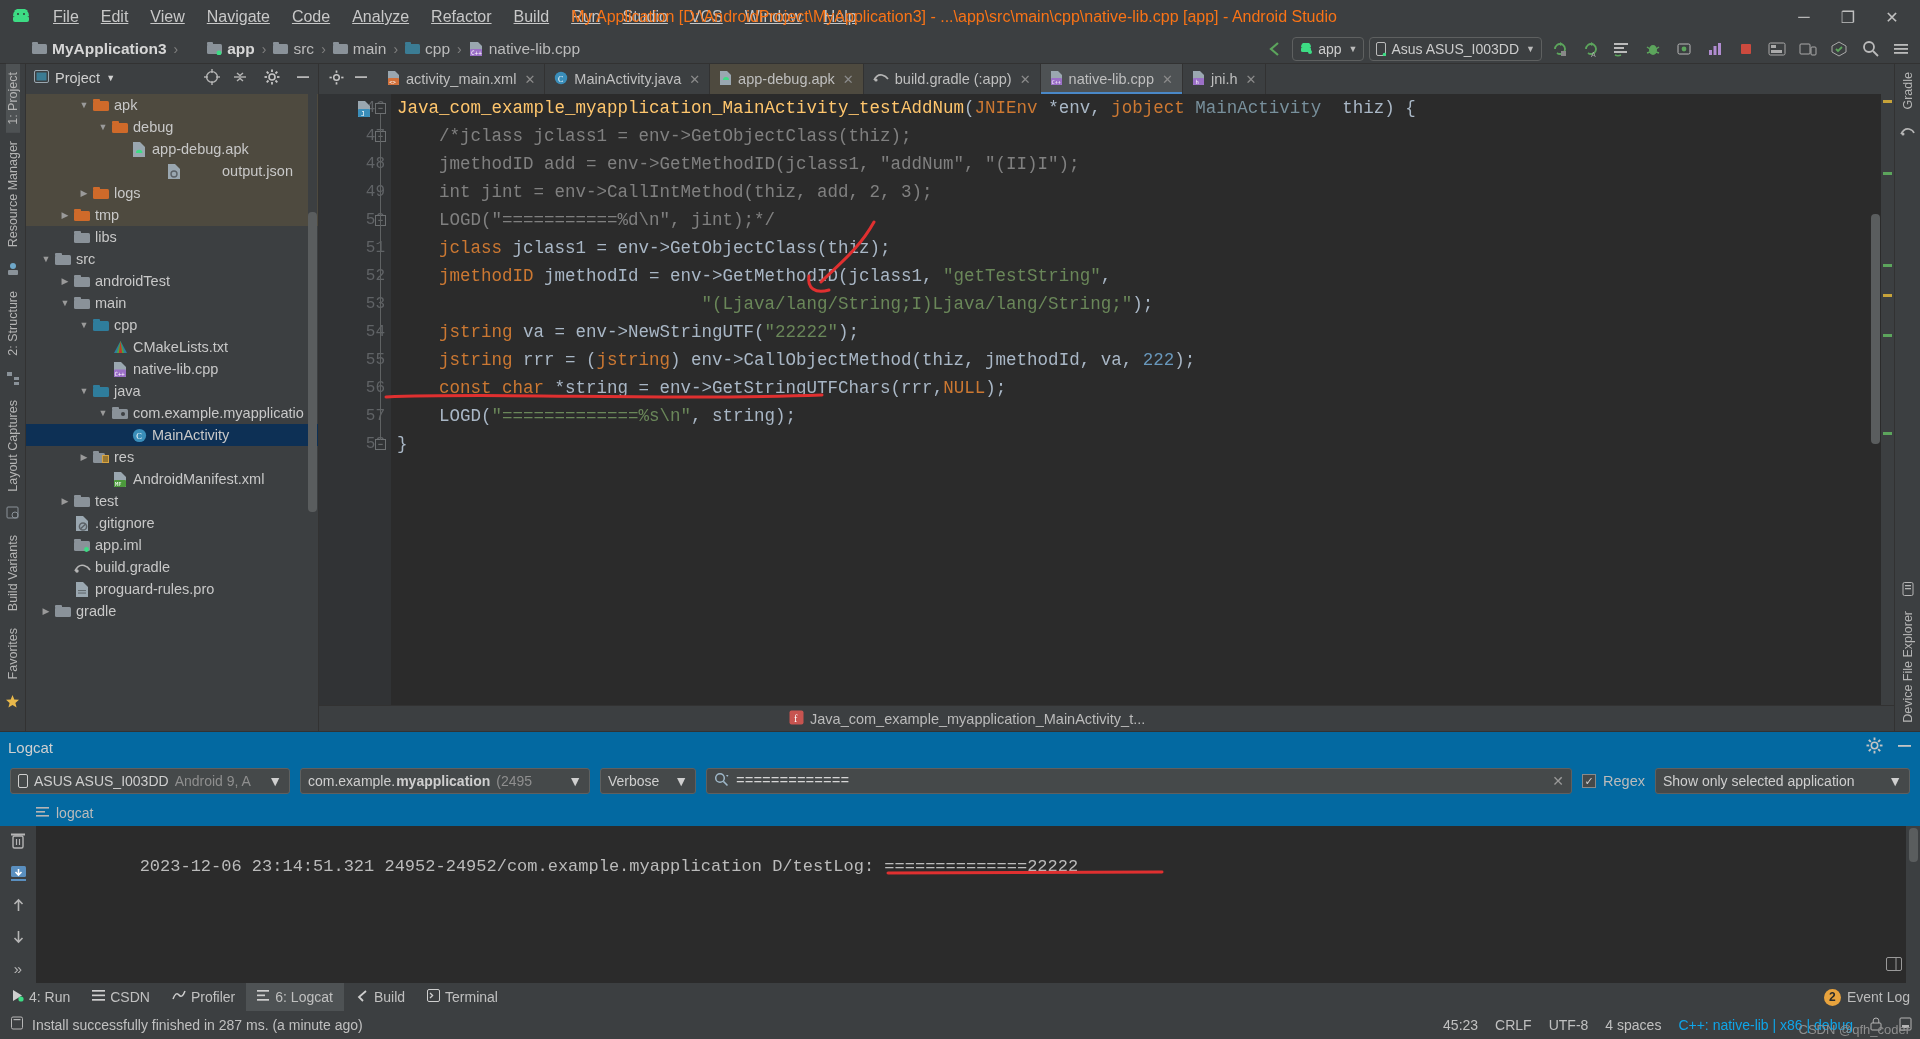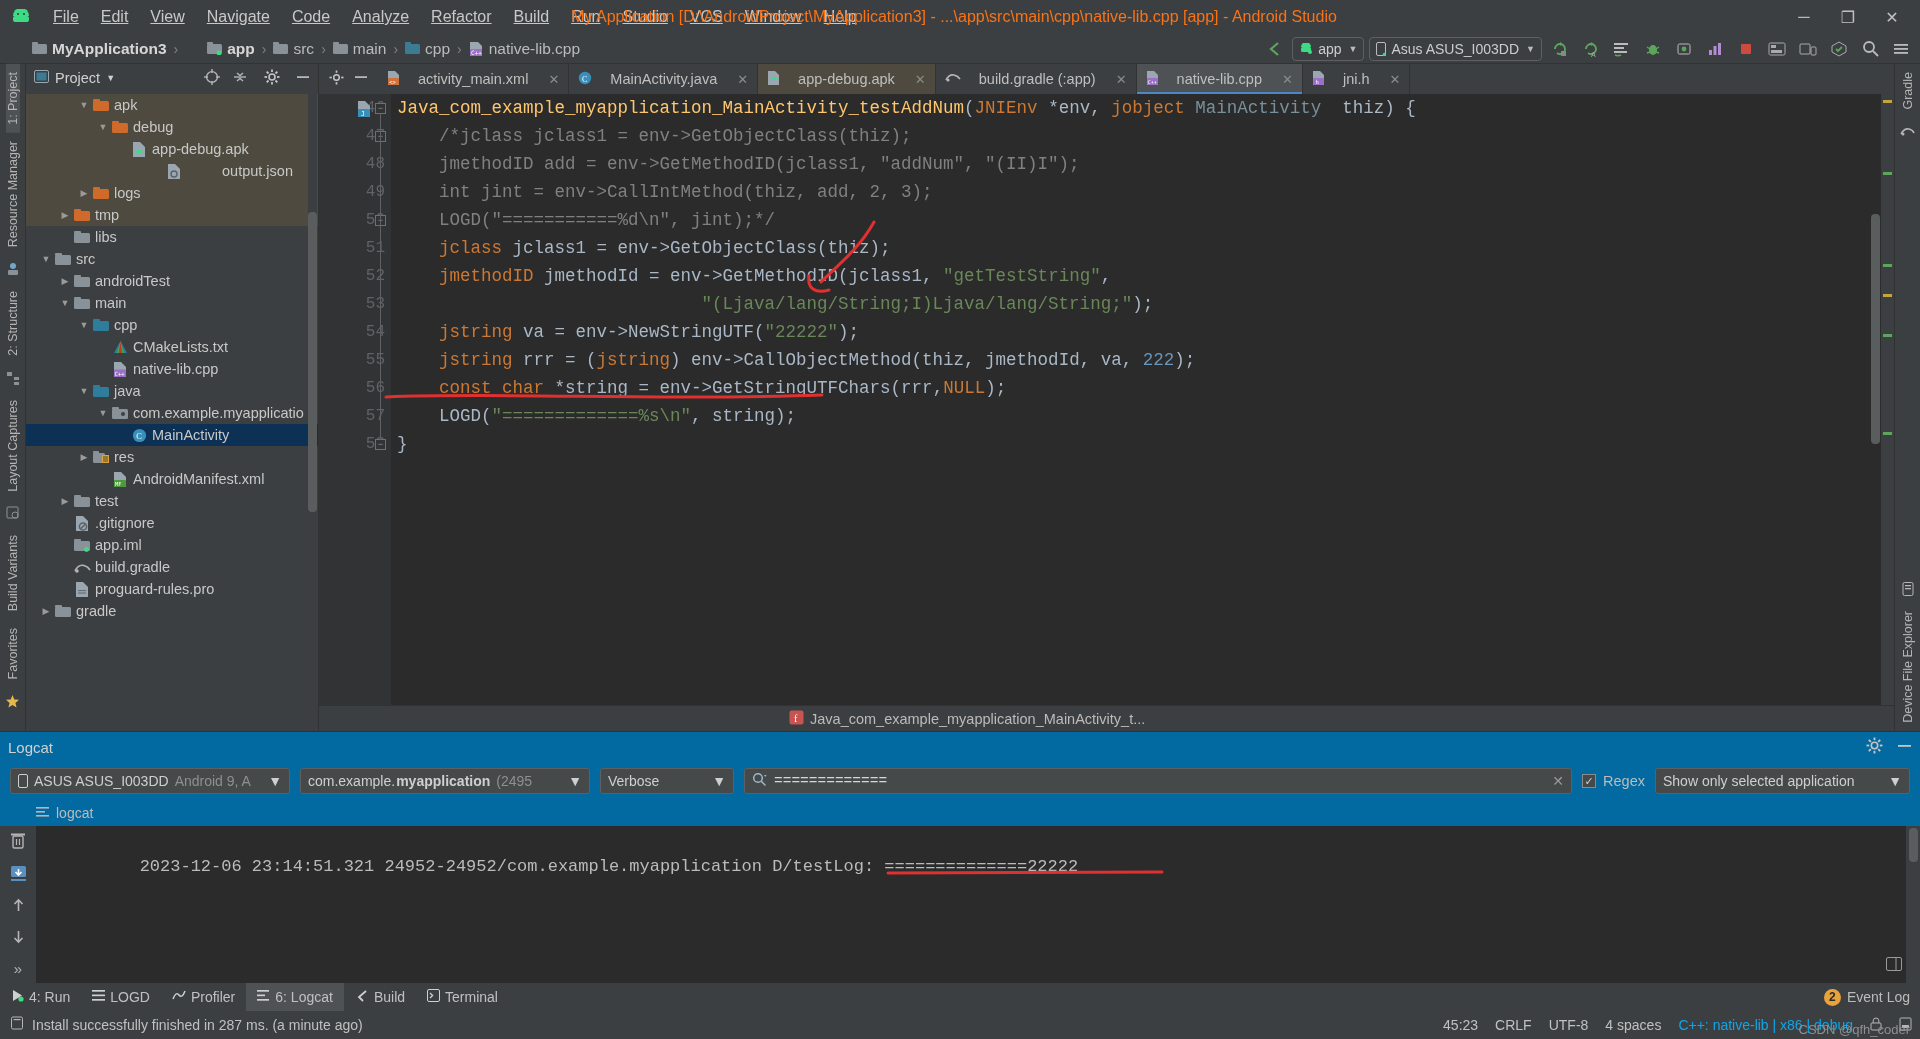--- a/index.html
+++ b/index.html
@@ -79,21 +79,21 @@
   .tico { width:18px; margin-right:4px; display:flex; align-items:center; justify-content:center;}
   .proj-scroll {
     position:absolute; right:1px; top:0; width:9px; background:#3c3f41;
   }
   .proj-scroll .thumb { background:#5a5d5e; width:9px; border-radius:4px; }
 
   
   .editor-col { flex:1; display:flex; flex-direction:column; min-width:0; min-height:0; }
   .tabs { height: 30px; background:#3c3f41; display:flex; align-items:stretch; flex: 0 0 30px; }
   .tab {
-    display:flex; align-items:center; gap:18px; padding: 0 9px; font-size:14.5px;
+    display:flex; align-items:center; gap:6px; padding: 0 9px; font-size:14.5px;
     color:#bfbfbf; border-right:1px solid #323232; position:relative; white-space:nowrap;
   }
   .tab.active-file { background:#4e4a3f; }
   .tab.current { background:#4e5254; }
   .tab.current:after {
     content:""; position:absolute; left:0; right:0; bottom:0; height:2px; background:#4a88c7;
   }
   .tab .x { color:#8b8b8b; font-size:13px; margin-left:2px; }
   .tabs-left-ic { display:flex; align-items:center; gap:10px; padding:0 10px; }
 
@@ -925,21 +925,21 @@
         <span>ASUS ASUS_I003DD</span>
         <span style="color:#8f8f8f;">Android 9, A</span>
         <span class="caret" style="margin-left:auto;">▼</span>
       </div>
       <div class="lc-combo" style="width:290px;">
         <span>com.example.</span>
         <span style="font-weight:bold; margin-left:-5px;">myapplication</span>
         <span style="color:#8f8f8f;">(2495</span>
         <span class="caret" style="margin-left:auto;">▼</span>
       </div>
-      <div class="lc-combo" style="width:134px;">
+      <div class="lc-combo" style="width:96px;">
         <span>Verbose</span>
         <span class="caret" style="margin-left:auto;">▼</span>
       </div>
       <div class="lc-search">
         <span>
           <svg width="15" height="15">
               <circle cx="6" cy="6" r="4.3" stroke="#9fb8c9" stroke-width="1.5" fill="none"></circle>
               <line x1="9.4" y1="9.4" x2="13.5" y2="13.5" stroke="#9fb8c9" stroke-width="1.5"></line>
               <path d="M12 3 l2.5 0 l-1.25 2 z" fill="#9fb8c9"></path>
             </svg>
@@ -1022,21 +1022,21 @@
             <circle cx="10" cy="10" r="2.6" fill="#3ddc84"></circle>
           </svg></span>
       <span>4: Run</span>
     </div>
     <div class="btab">
       <span><svg width="13" height="13">
             <rect x="0" y="1" width="13" height="1.7" fill="#cfcfcf"></rect>
             <rect x="0" y="5.5" width="13" height="1.7" fill="#cfcfcf"></rect>
             <rect x="0" y="10" width="13" height="1.7" fill="#cfcfcf"></rect>
           </svg></span>
-      <span>LOGD</span>
+      <span>CSDN</span>
     </div>
     <div class="btab">
       <span><svg width="14" height="13">
             <path d="M1 10 q3 -8 6 -4 q3 4 6 -4" stroke="#cfcfcf" stroke-width="1.5" fill="none"></path>
           </svg></span>
       <span>Profiler</span>
     </div>
     <div class="btab active">
       <span><svg width="13" height="13">
             <rect x="0" y="1" width="12" height="1.7" fill="#cfcfcf"></rect>

